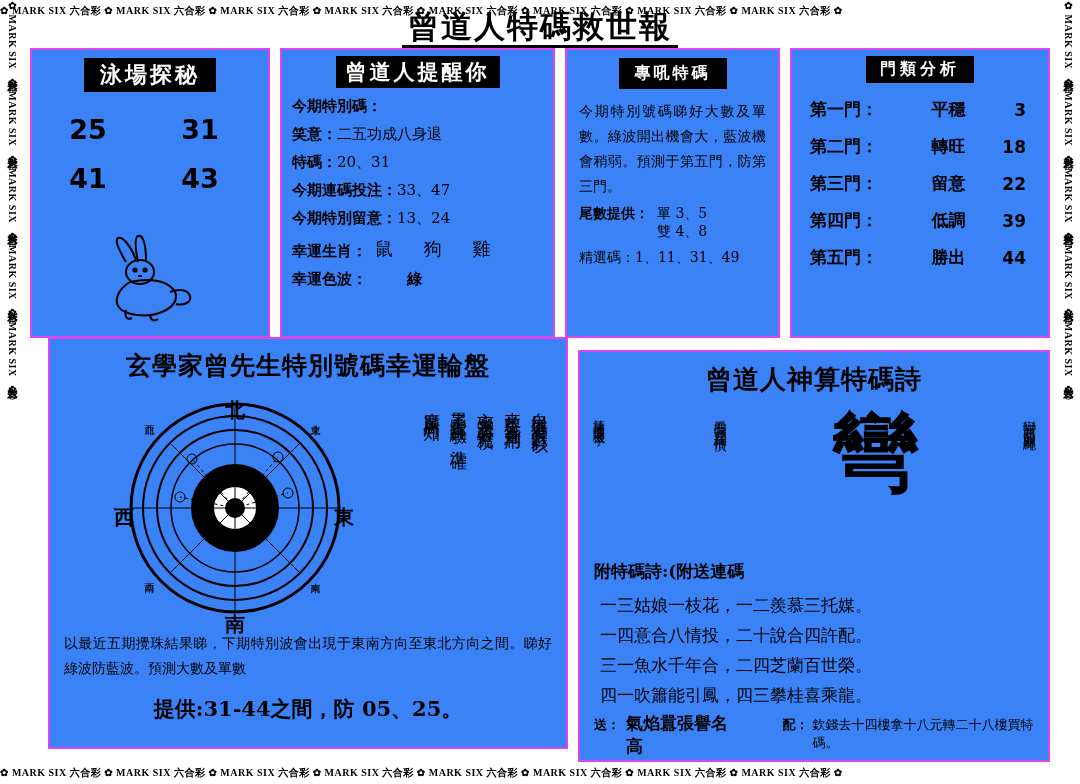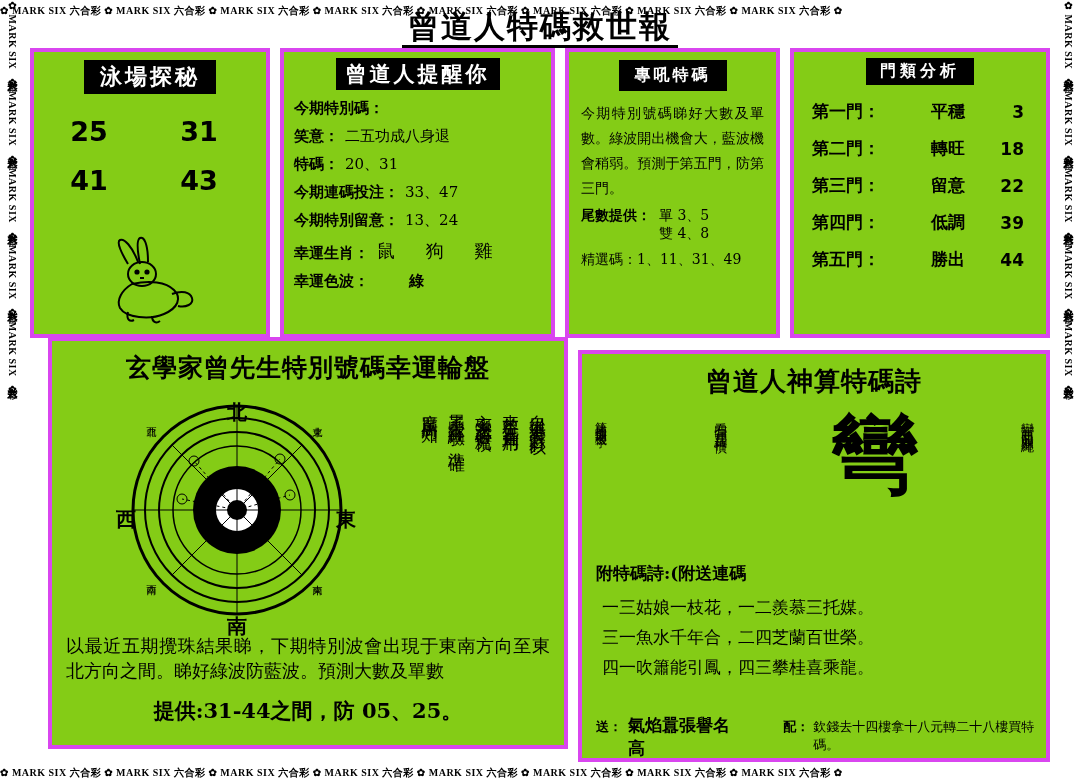--- a/index.html
+++ b/index.html
@@ -49,21 +49,21 @@
     font-weight:bold;
     font-size:31px;
     letter-spacing:2px;
     line-height:36px;
     border-bottom:3px solid #000;
     display:inline-block;
     padding:0 6px 1px 6px;
   }
 
   
-  .panel{position:absolute;border:4px solid #d946ef;background:#84cc16;box-sizing:border-box;}
+  .panel{position:absolute;border:2px solid #d946ef;background:#3b82f6;box-sizing:border-box;}
 
   .banner{
     display:inline-block;
     background:#000;color:#fff;
     font-family:"DejaVu Serif","Liberation Serif",serif;
     font-weight:bold;
     letter-spacing:3px;
     padding:2px 12px;
   }
   .banner-outline{
@@ -83,21 +83,21 @@
   #p1 .numrow{display:flex;justify-content:space-around;font-family:"DejaVu Sans",sans-serif;font-weight:bold;font-size:27px;margin:14px 12px 18px 0;}
   #p1 .rabbit{position:absolute;left:60px;top:180px;width:120px;height:95px;}
 
   
   #p2{left:280px;top:48px;width:275px;height:290px;}
   #p2 .hd{text-align:center;margin-top:6px;border-radius:16px;}
   #p2 .hd .banner{font-size:21px;padding:2px 10px;}
   #p2 .lines{margin:8px 10px 0 10px;font-family:"DejaVu Serif","Liberation Serif",serif;font-size:15px;}
   #p2 .ln{display:flex;align-items:flex-end;margin:9px 0;}
   #p2 .lbl{font-weight:bold;white-space:nowrap;}
-  #p2 .val{margin-left:6px;white-space:nowrap;}
+  #p2 .val{margin-left:0;white-space:nowrap;}
   #p2 .val-green{margin-left:40px;font-weight:bold;}
   #p2 .zodiac{margin-left:8px;font-size:18px;letter-spacing:10px;font-family:Liberation Mono, monospace;}
 
   
   #p3{left:565px;top:48px;width:215px;height:290px;}
   #p3 .hd{text-align:center;margin-top:8px;}
   #p3 .hd .banner{font-size:16px;padding:3px 14px;border:2px solid #000;}
   #p3 .body{margin:10px 12px 0 12px;font-family:"DejaVu Serif","Liberation Serif",serif;font-size:14px;line-height:25px;text-align:justify;}
   #p3 .tail{margin:6px 12px 0 12px;font-family:"DejaVu Serif","Liberation Serif",serif;font-size:14px;}
   #p3 .tailrow{display:flex;}
@@ -123,21 +123,21 @@
   #p5 .c-s{left:175px;top:272px;}
   #p5 .c-w{left:64px;top:165px;}
   #p5 .c-e{left:284px;top:165px;}
   #p5 .diag{position:absolute;font-family:"DejaVu Serif","Liberation Serif",serif;font-size:10px;writing-mode:vertical-rl;}
   #p5 .d-nw{left:92px;top:78px;}
   #p5 .d-ne{left:258px;top:78px;}
   #p5 .d-sw{left:92px;top:236px;}
   #p5 .d-se{left:258px;top:236px;}
   #p5 .vcols{position:absolute;right:14px;top:60px;display:flex;flex-direction:row-reverse;gap:4px;}
   #p5 .vcol{writing-mode:vertical-rl;text-orientation:upright;font-family:"DejaVu Serif","Liberation Serif",serif;font-size:17px;letter-spacing:3px;height:225px;}
-  #p5 .foot{position:absolute;left:14px;right:14px;top:292px;font-family:"DejaVu Serif","Liberation Serif",serif;font-size:18px;line-height:25px;text-align:justify;}
+  #p5 .foot{position:absolute;left:14px;right:14px;top:292px;font-family:"DejaVu Serif","Liberation Serif",serif;font-size:14px;line-height:25px;text-align:justify;}
   #p5 .final{position:absolute;left:0;right:0;top:356px;text-align:center;font-family:"DejaVu Serif","Liberation Serif",serif;font-weight:bold;font-size:21px;}
 
   
   #p6{left:578px;top:350px;width:472px;height:412px;}
   #p6 .hd{text-align:center;margin-top:10px;font-family:"DejaVu Serif","Liberation Serif",serif;font-weight:bold;font-size:26px;letter-spacing:1px;}
   #p6 .midrow{position:absolute;left:10px;right:10px;top:58px;height:155px;display:flex;justify-content:space-between;align-items:flex-start;}
   #p6 .vsm{writing-mode:vertical-rl;text-orientation:upright;font-family:"DejaVu Serif","Liberation Serif",serif;font-size:12px;letter-spacing:2px;}
   #p6 .vmd{writing-mode:vertical-rl;text-orientation:upright;font-family:"DejaVu Serif","Liberation Serif",serif;font-size:13px;letter-spacing:3px;}
   #p6 .bigchar{font-family:"DejaVu Serif","Liberation Serif",serif;font-weight:bold;font-size:86px;line-height:1;letter-spacing:-2px;}
   #p6 .subttl{position:absolute;left:14px;top:208px;font-family:"DejaVu Serif","Liberation Serif",serif;font-size:17px;font-weight:bold;}
@@ -348,20 +348,21 @@
     <div class="hd">曾道人神算特碼詩</div>
     <div class="midrow">
       <div class="vsm">第肆拾捌期玄機字</div>
       <div class="vmd">看門守戶費神憤</div>
       <div class="bigchar">彎</div>
       <div class="vmd">彎彎曲曲如麻繩</div>
     </div>
     <div class="subttl">附特碼詩:(附送連碼</div>
     <div class="poem">
       <div>一三姑娘一枝花，一二羨慕三托媒。</div>
+      <div>一四意合八情投，二十說合四許配。</div>
       <div>三一魚水千年合，二四芝蘭百世榮。</div>
       <div>四一吹簫能引鳳，四三攀桂喜乘龍。</div>
     </div>
     <div class="bottom">
       <span class="b1">送：</span>
       <span class="b2">氣焰囂張譽名高</span>
       <span class="b3">配：</span>
       <span class="b4">欽錢去十四樓拿十八元轉二十八樓買特碼。</span>
     </div>
   </div>

